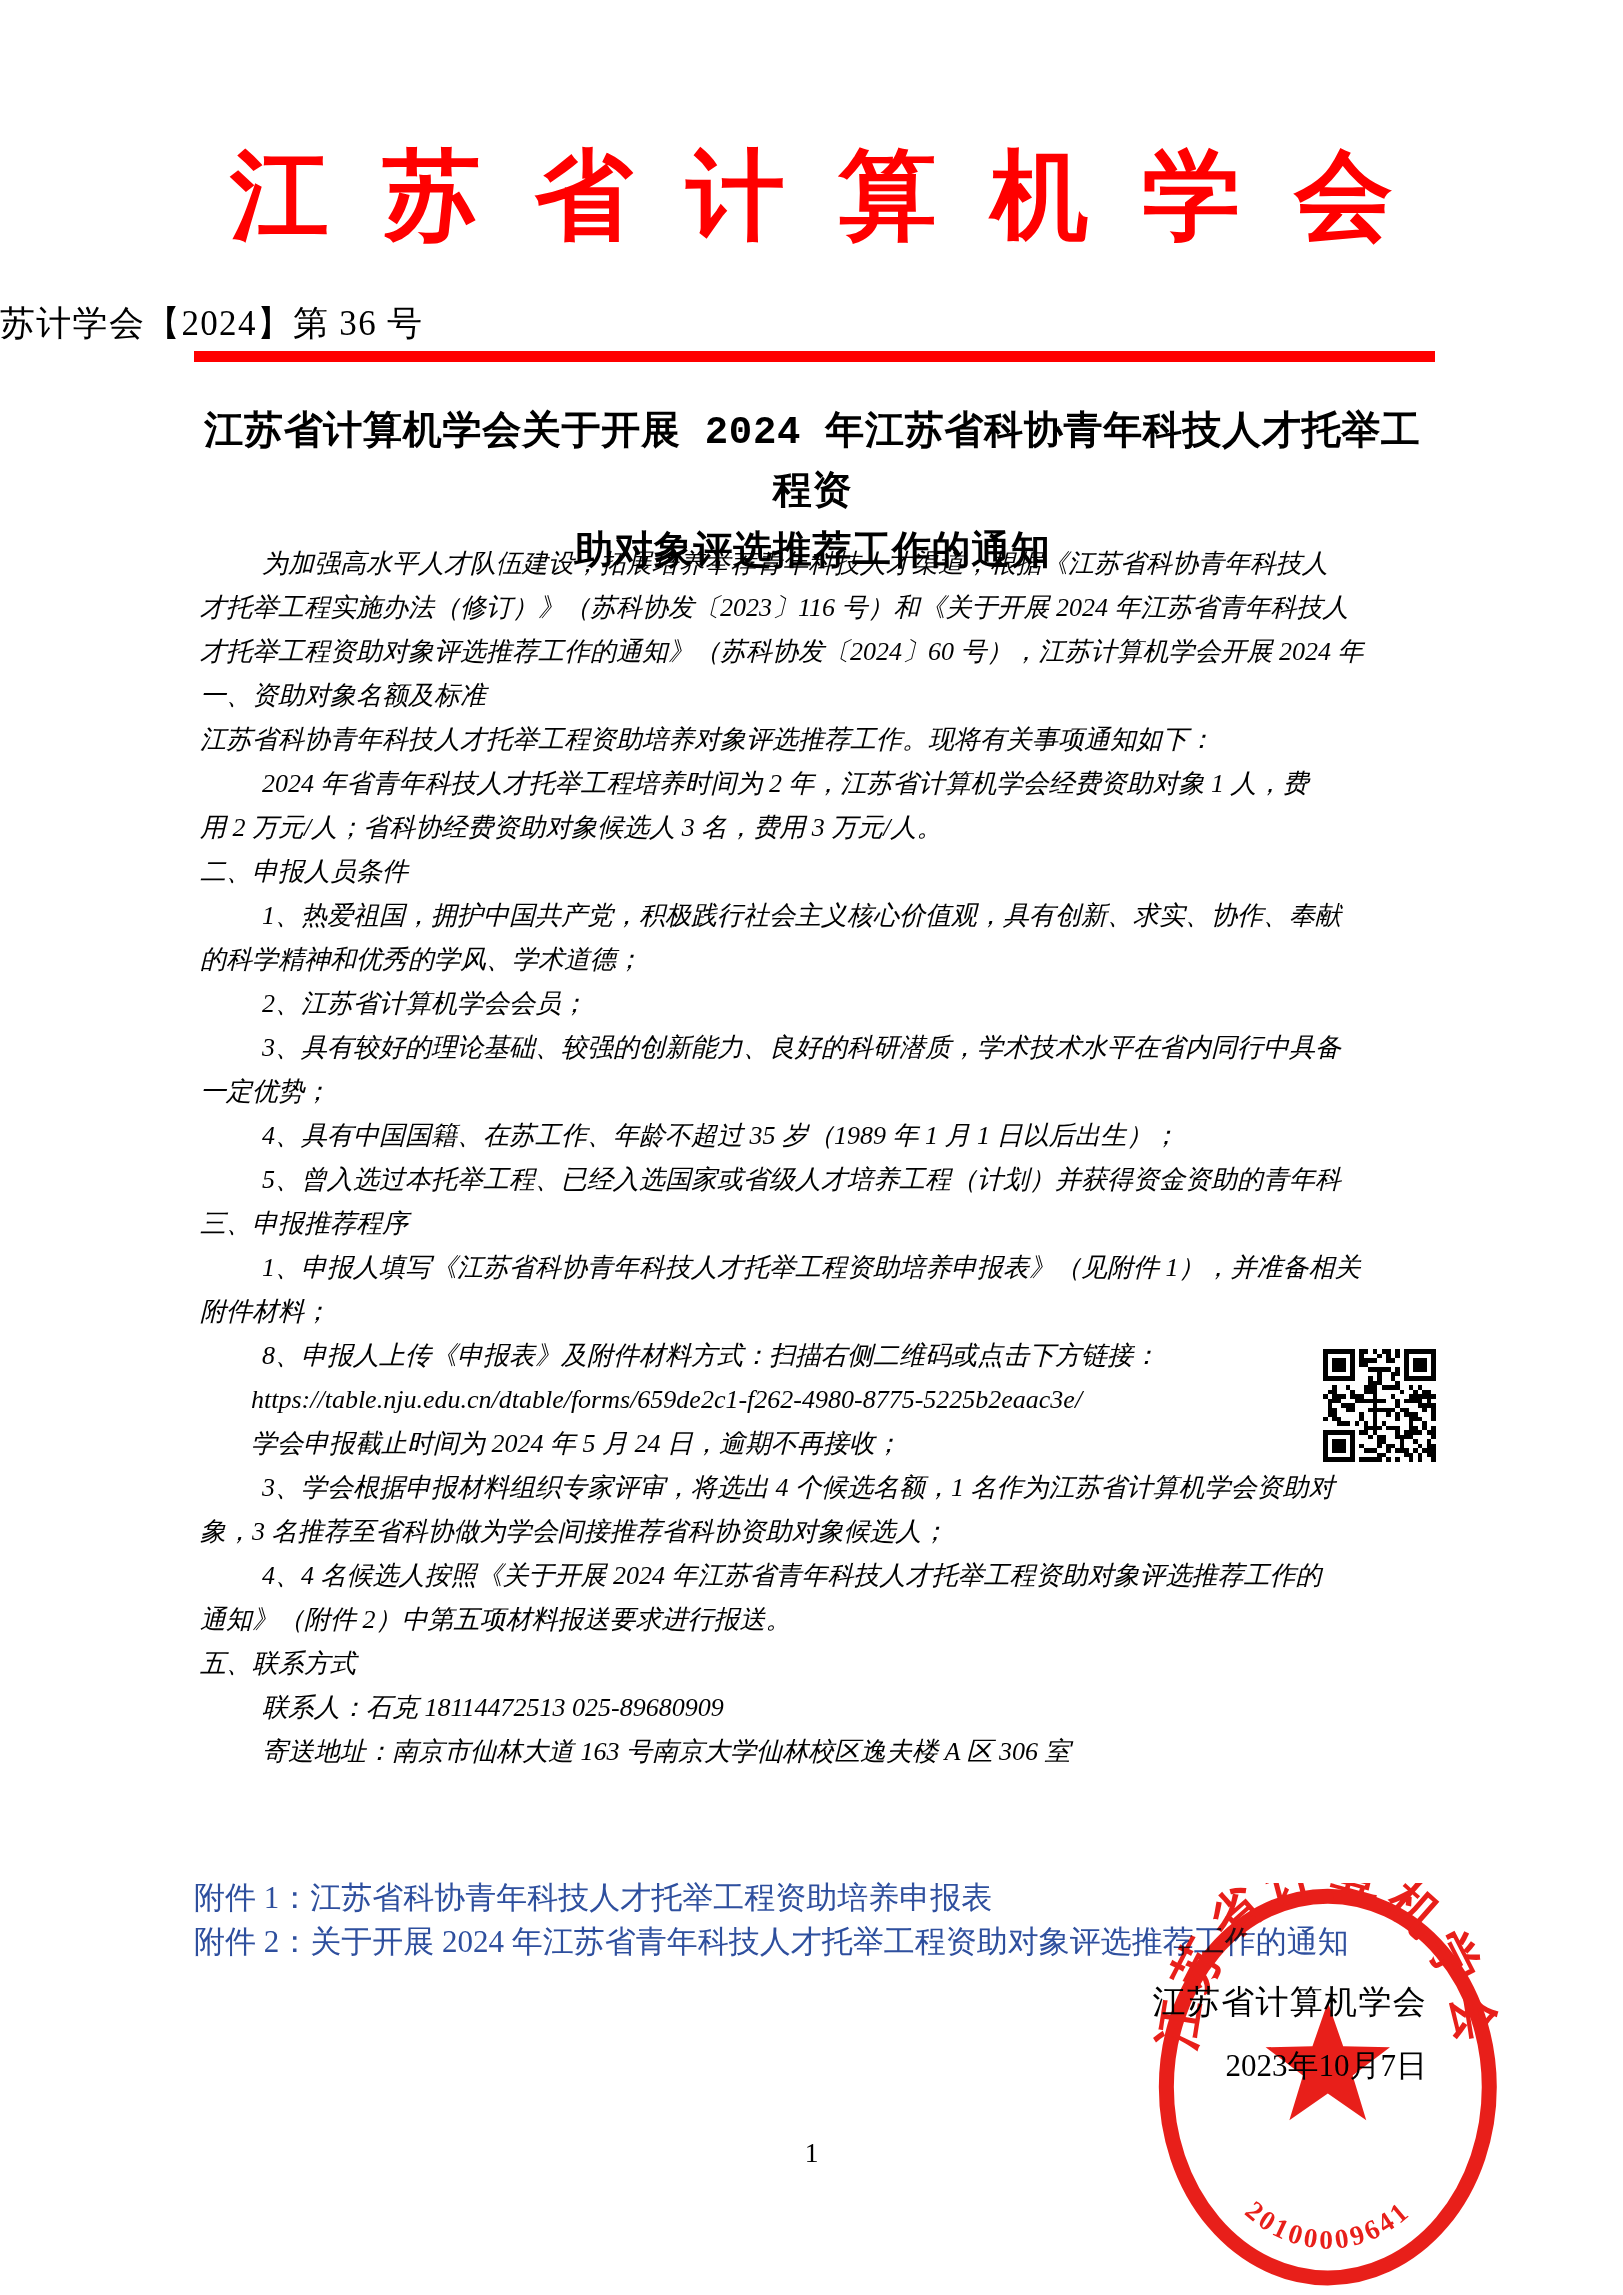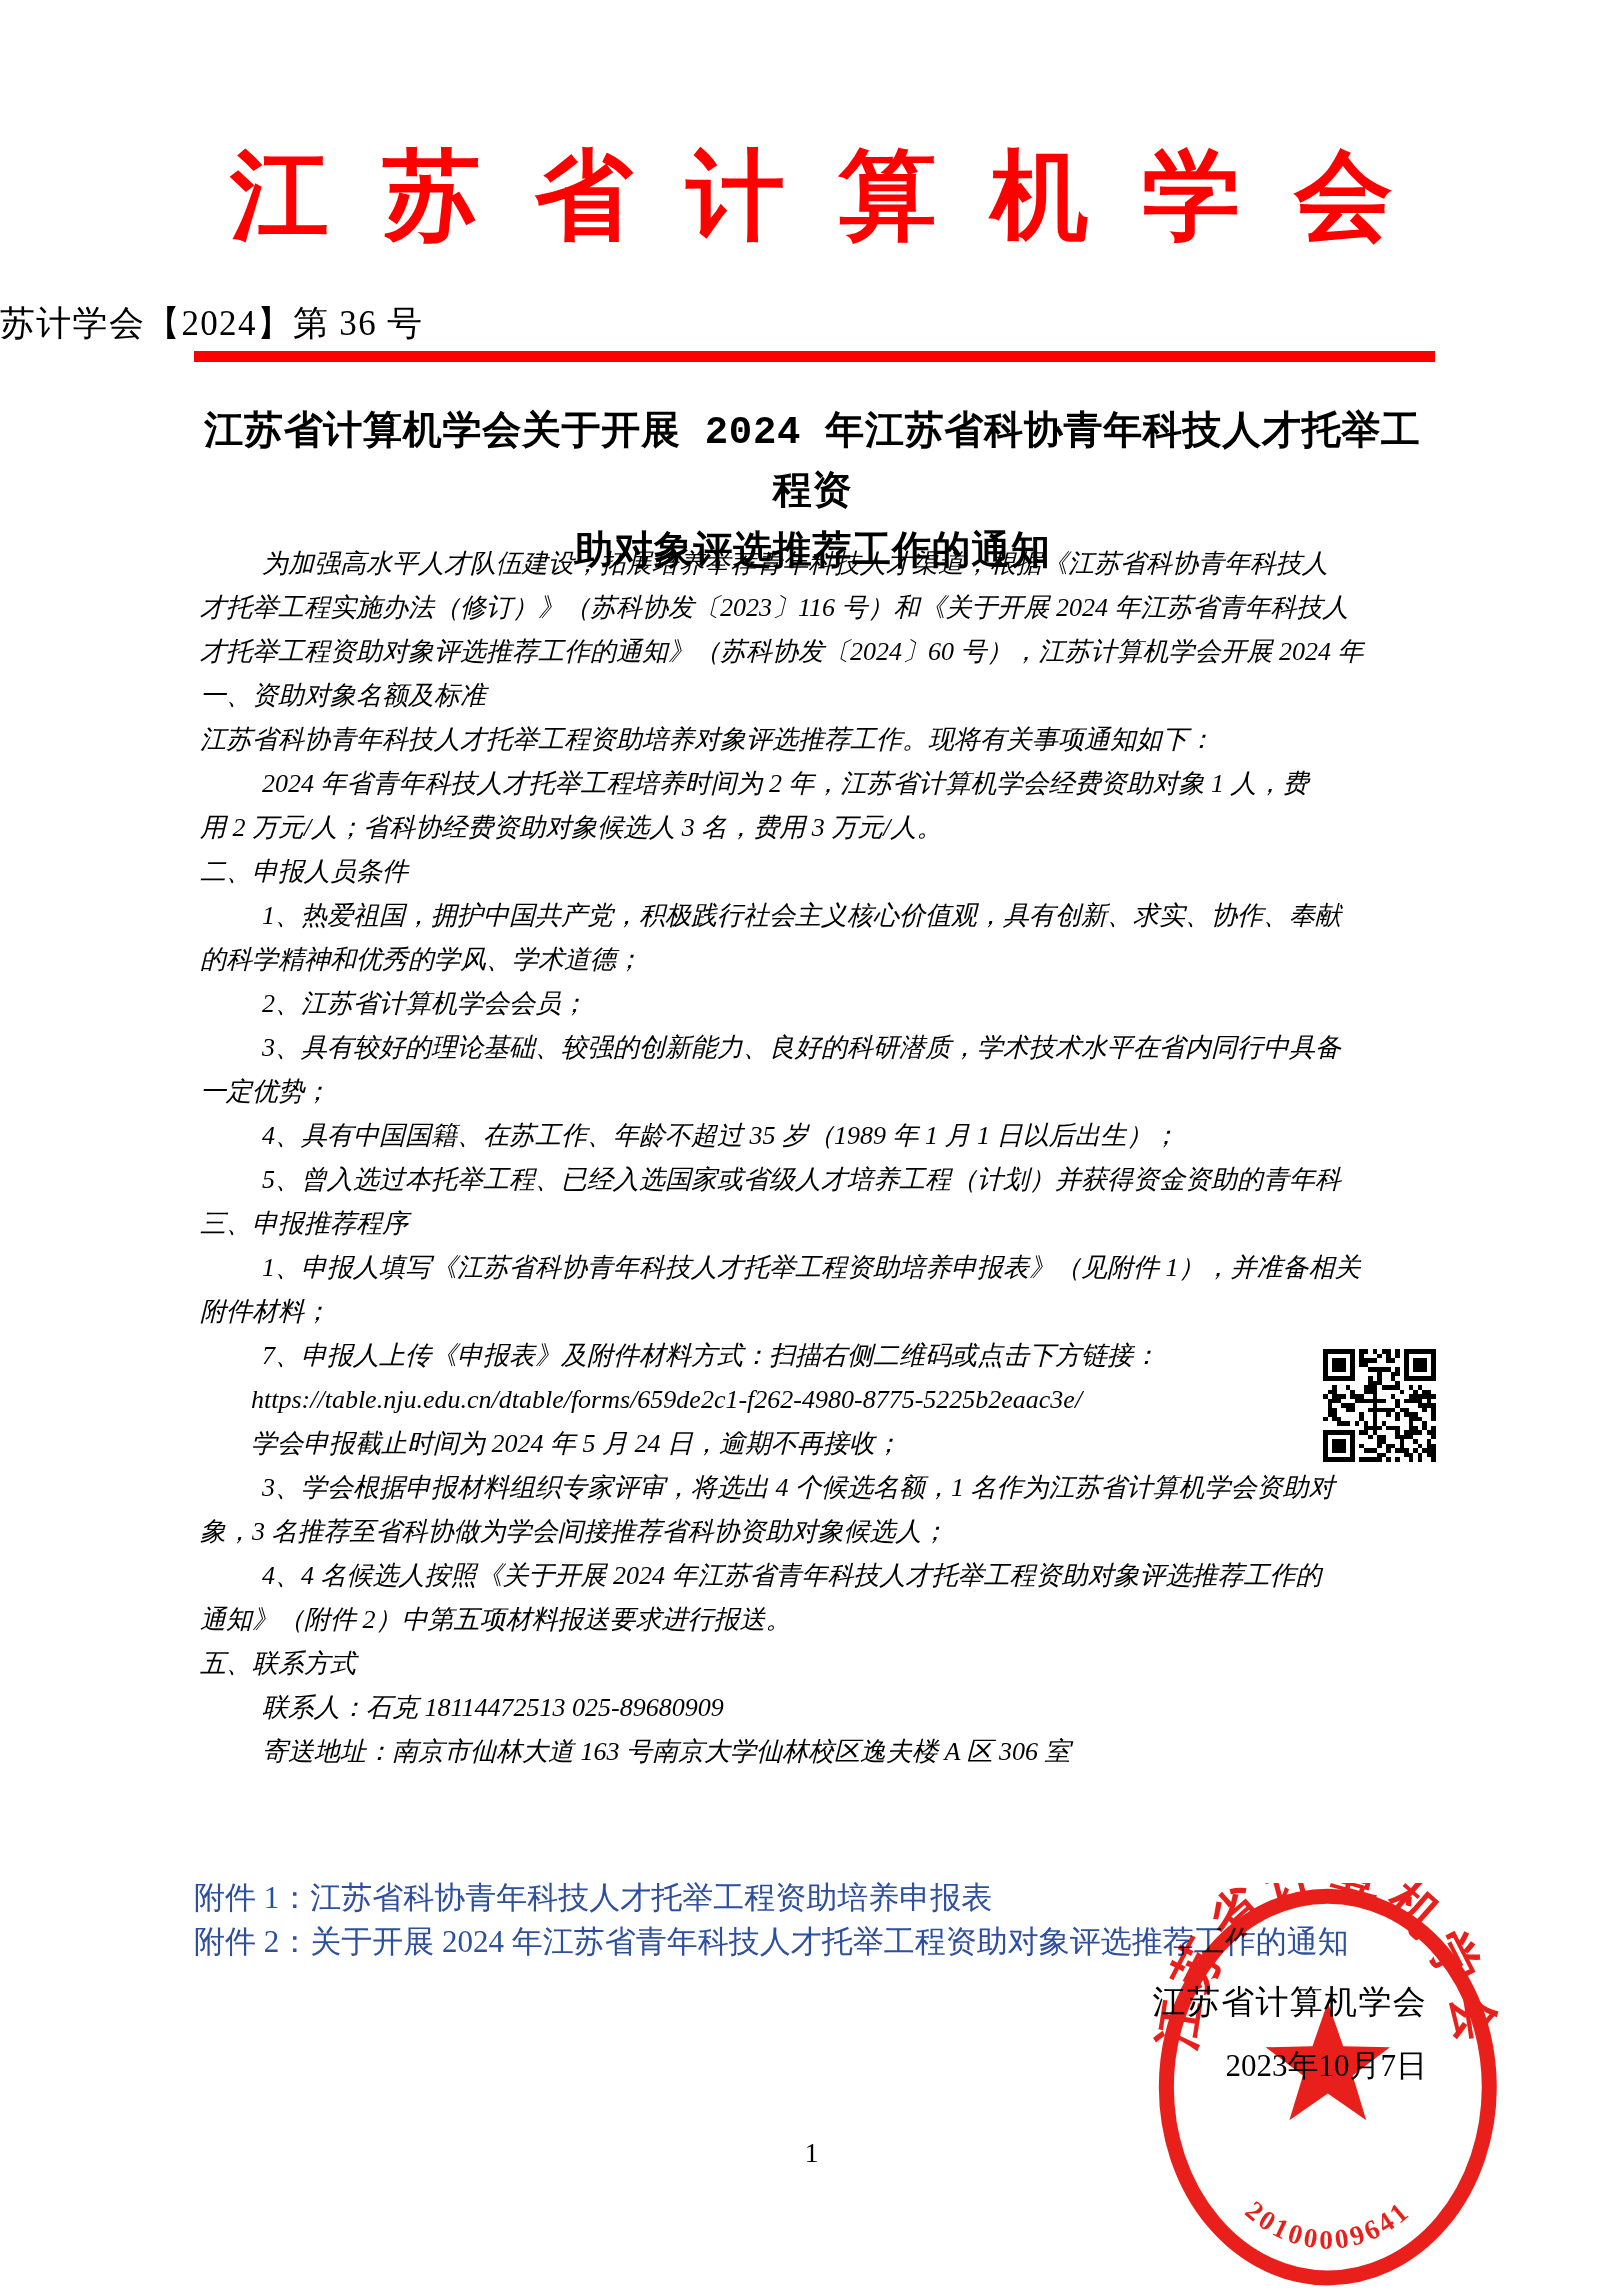--- a/index.html
+++ b/index.html
@@ -79,21 +79,21 @@
     <div class="line ind2">1、热爱祖国，拥护中国共产党，积极践行社会主义核心价值观，具有创新、求实、协作、奉献</div>
     <div class="line">的科学精神和优秀的学风、学术道德；</div>
     <div class="line ind2">2、江苏省计算机学会会员；</div>
     <div class="line ind2">3、具有较好的理论基础、较强的创新能力、良好的科研潜质，学术技术水平在省内同行中具备</div>
     <div class="line">一定优势；</div>
     <div class="line ind2">4、具有中国国籍、在苏工作、年龄不超过 35 岁（1989 年 1 月 1 日以后出生）；</div>
     <div class="line ind2">5、曾入选过本托举工程、已经入选国家或省级人才培养工程（计划）并获得资金资助的青年科</div>
     <div class="line">三、申报推荐程序</div>
     <div class="line ind2">1、申报人填写《江苏省科协青年科技人才托举工程资助培养申报表》（见附件 1），并准备相关</div>
     <div class="line">附件材料；</div>
-    <div class="line ind2">7、申报人上传《申报表》及附件材料方式：扫描右侧二维码或点击下方链接：</div>
+    <div class="line ind2">8、申报人上传《申报表》及附件材料方式：扫描右侧二维码或点击下方链接：</div>
     <div class="line ind1 link-line">https://table.nju.edu.cn/dtable/forms/659de2c1-f262-4980-8775-5225b2eaac3e/</div>
     <div class="line ind1">学会申报截止时间为 2024 年 5 月 24 日，逾期不再接收；</div>
     <div class="line ind2">3、学会根据申报材料组织专家评审，将选出 4 个候选名额，1 名作为江苏省计算机学会资助对</div>
     <div class="line">象，3 名推荐至省科协做为学会间接推荐省科协资助对象候选人；</div>
     <div class="line ind2">4、4 名候选人按照《关于开展 2024 年江苏省青年科技人才托举工程资助对象评选推荐工作的</div>
     <div class="line">通知》（附件 2）中第五项材料报送要求进行报送。</div>
     <div class="line">五、联系方式</div>
     <div class="line ind2">联系人：石克 18114472513 025-89680909</div>
     <div class="line ind2">寄送地址：南京市仙林大道 163 号南京大学仙林校区逸夫楼 A 区 306 室</div>
   </div>

